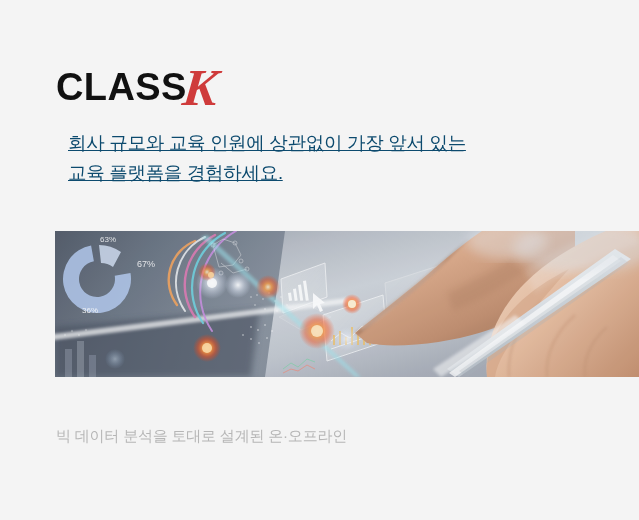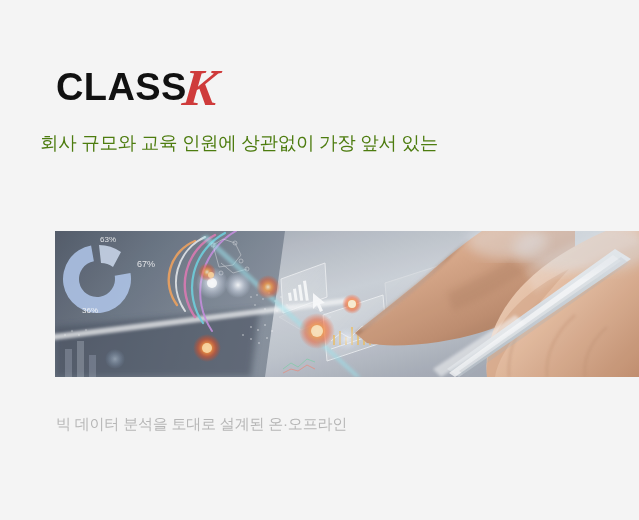--- a/index.html
+++ b/index.html
@@ -51,28 +51,29 @@
     margin-left: -4px;
     position: relative;
     top: 5px;
     transform: skewX(-6deg);
     display: inline-block;
   }
 
   
   .headline {
     position: absolute;
-    left: 40px;
+    left: 68px;
     top: 128px;
     width: 520px;
-    color: #4d7c0f;
+    color: #0c4a6e;
     font-size: 18.5px;
     line-height: 30px;
     letter-spacing: -0.3px;
     font-weight: 400;
+    text-decoration: underline;
   }
   .headline .line { display: block; white-space: nowrap; }
 
   
   .hero {
     position: absolute;
     left: 55px;
     top: 231px;
     width: 584px;
     height: 146px;
@@ -86,34 +87,35 @@
     position: absolute;
     left: 56px;
     top: 409px;
     width: 520px;
     color: #b6b6b6;
     font-size: 15px;
     line-height: 29px;
     letter-spacing: -0.2px;
     font-weight: 400;
   }
-  .subcopy .line { display: block; white-space: nowrap; }
+  .subcopy .line { display: block; white-space: nowrap; margin-top: 12px; }
 </style>
 </head>
 <body>
 
 <div class="page">
 
   <div class="logo">
     <span class="logo-word">CLASS</span>
     <span class="logo-k">K</span>
   </div>
 
   <div class="headline">
     <span class="line">회사 규모와 교육 인원에 상관없이 가장 앞서 있는</span>
+    <span class="line">교육 플랫폼을 경험하세요.</span>
   </div>
 
   <div class="hero">
     <svg viewBox="0 0 584 146" preserveAspectRatio="none">
       <defs>
         <linearGradient id="bgGrad" x1="0" y1="0" x2="1" y2="1">
           <stop offset="0" stop-color="#8d96a3"></stop>
           <stop offset="0.25" stop-color="#b9bec6"></stop>
           <stop offset="0.45" stop-color="#cfd4da"></stop>
           <stop offset="0.62" stop-color="#c2c7cf"></stop>

